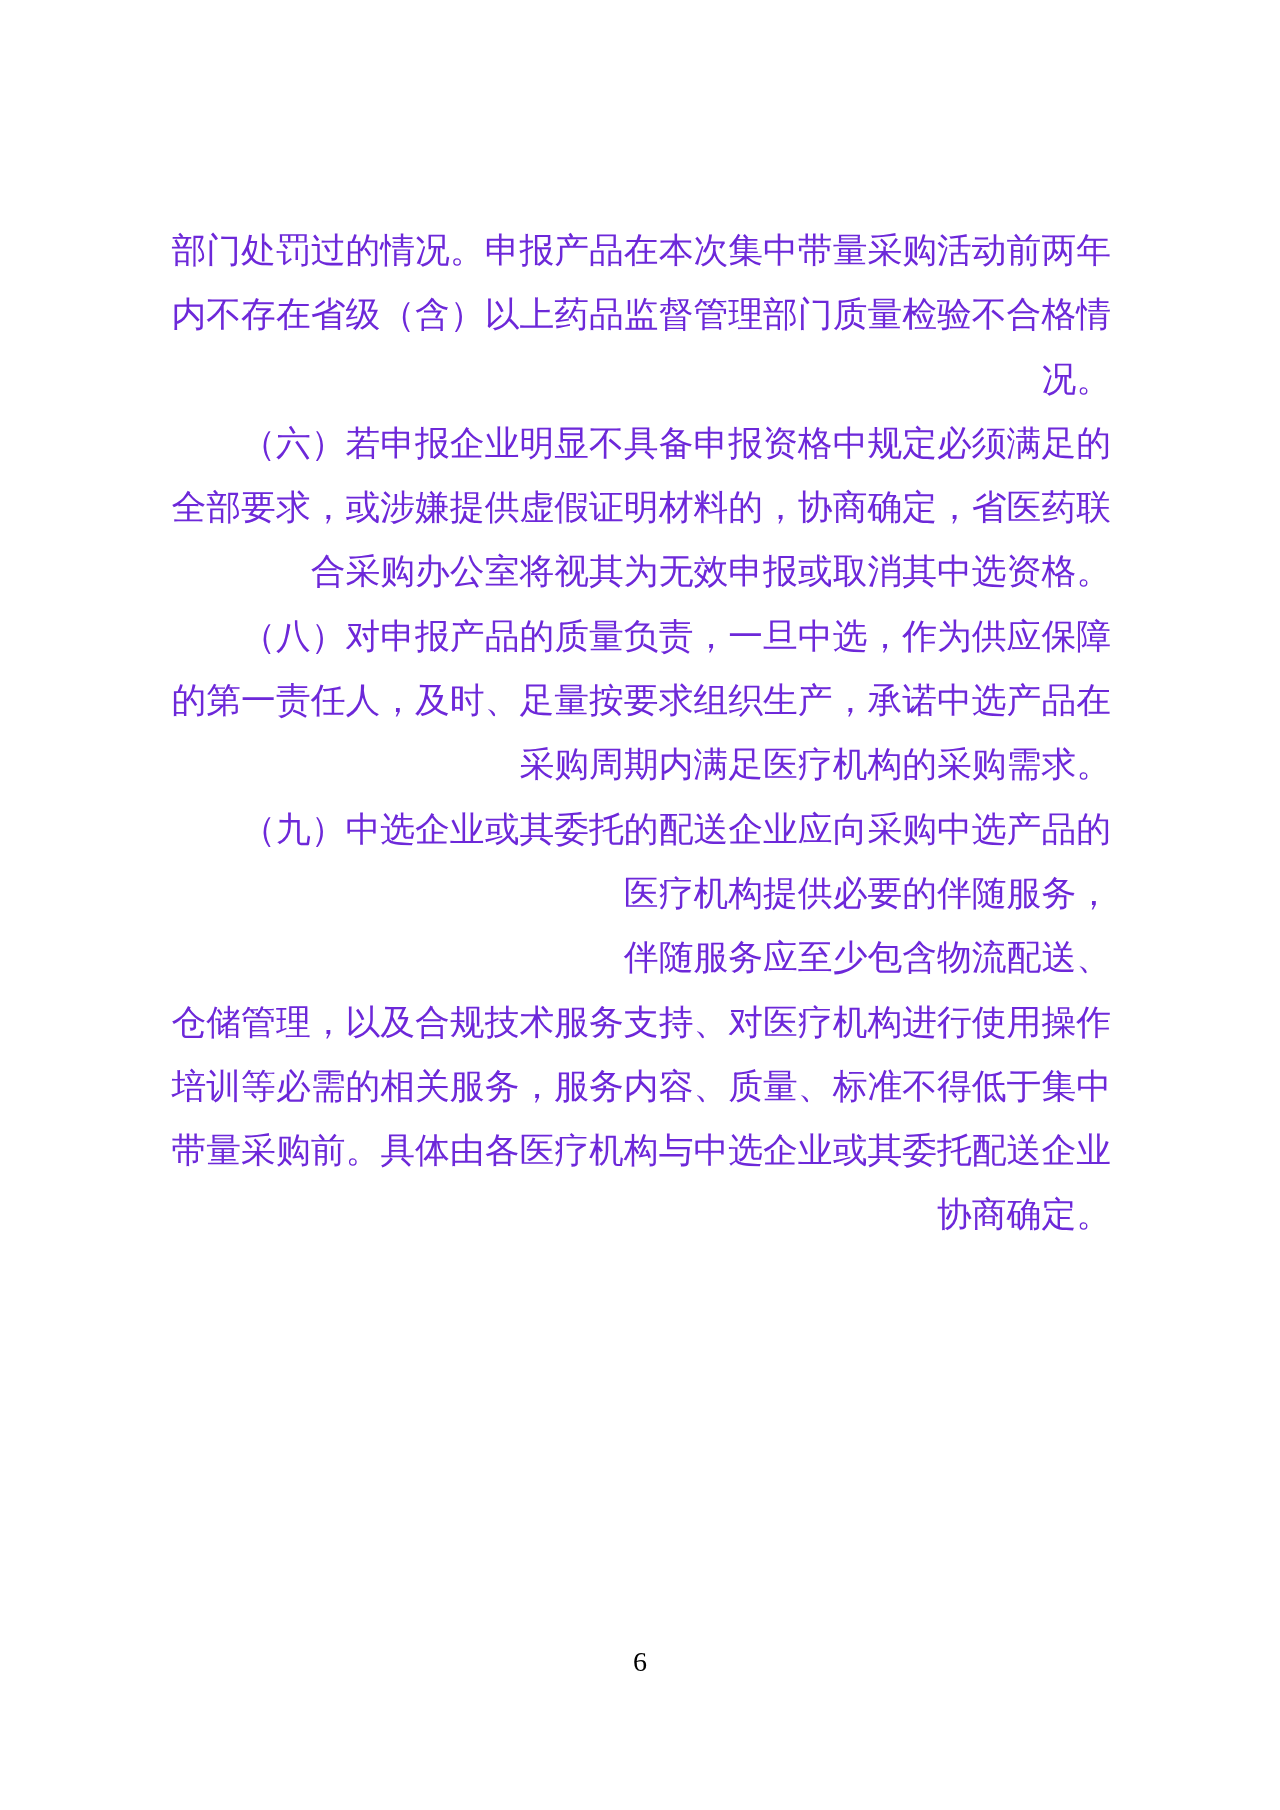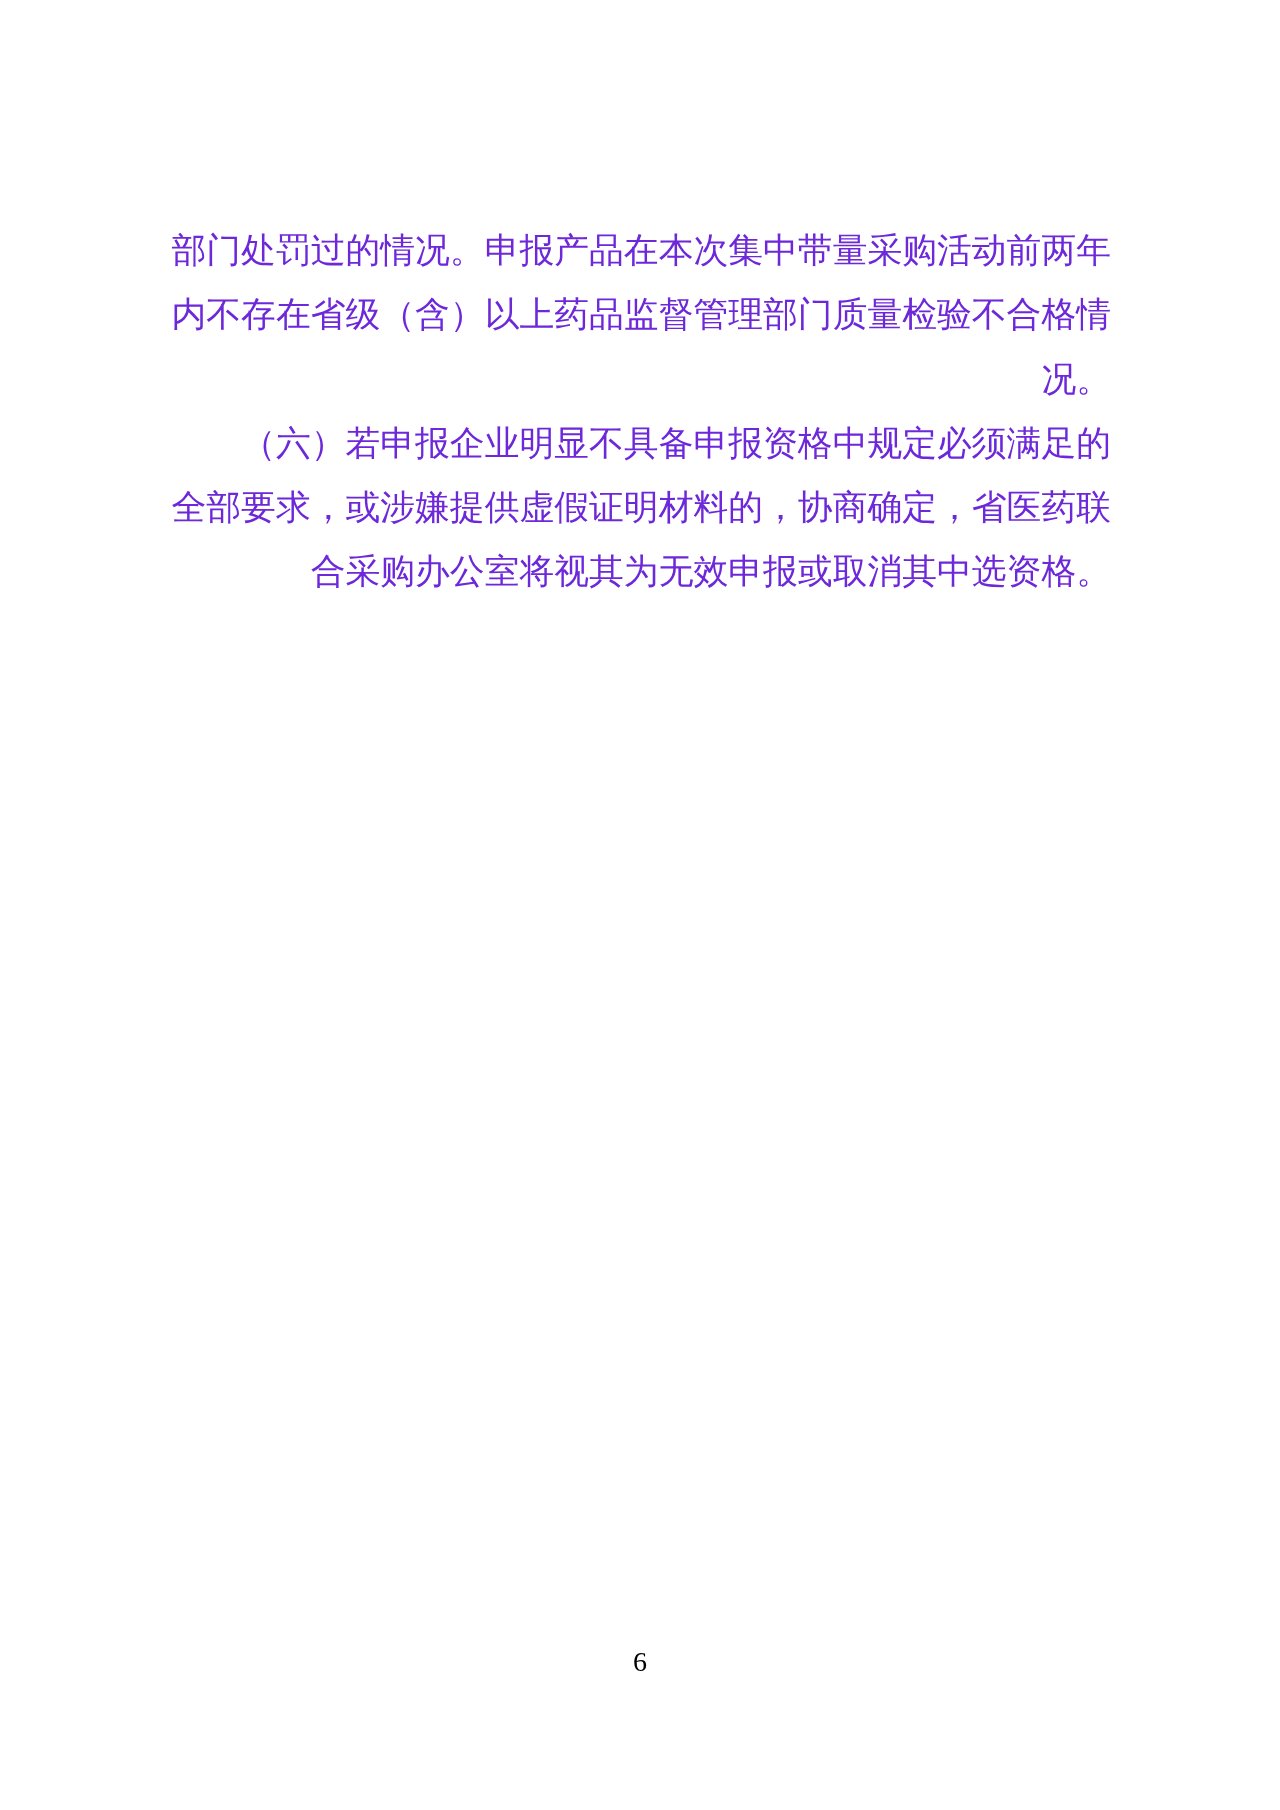--- a/index.html
+++ b/index.html
@@ -50,16 +50,25 @@
 <body>
 
 <div class="doc-page">
   <div class="doc-content">
     <p class="para">部门处罚过的情况。申报产品在本次集中带量采购活动前两年
 内不存在省级（含）以上药品监督管理部门质量检验不合格情
 况。</p>
     <p class="para indent">（六）若申报企业明显不具备申报资格中规定必须满足的
 全部要求，或涉嫌提供虚假证明材料的，协商确定，省医药联
 合采购办公室将视其为无效申报或取消其中选资格。</p>
+    <p class="para indent">（八）对申报产品的质量负责，一旦中选，作为供应保障
+的第一责任人，及时、足量按要求组织生产，承诺中选产品在
+采购周期内满足医疗机构的采购需求。</p>
+    <p class="para indent">（九）中选企业或其委托的配送企业应向采购中选产品的
+医疗机构提供必要的伴随服务，伴随服务应至少包含物流配送、
+仓储管理，以及合规技术服务支持、对医疗机构进行使用操作
+培训等必需的相关服务，服务内容、质量、标准不得低于集中
+带量采购前。具体由各医疗机构与中选企业或其委托配送企业
+协商确定。</p>
   </div>
 
   <div class="page-number">6</div>
 </div>
 
 </body></html>

